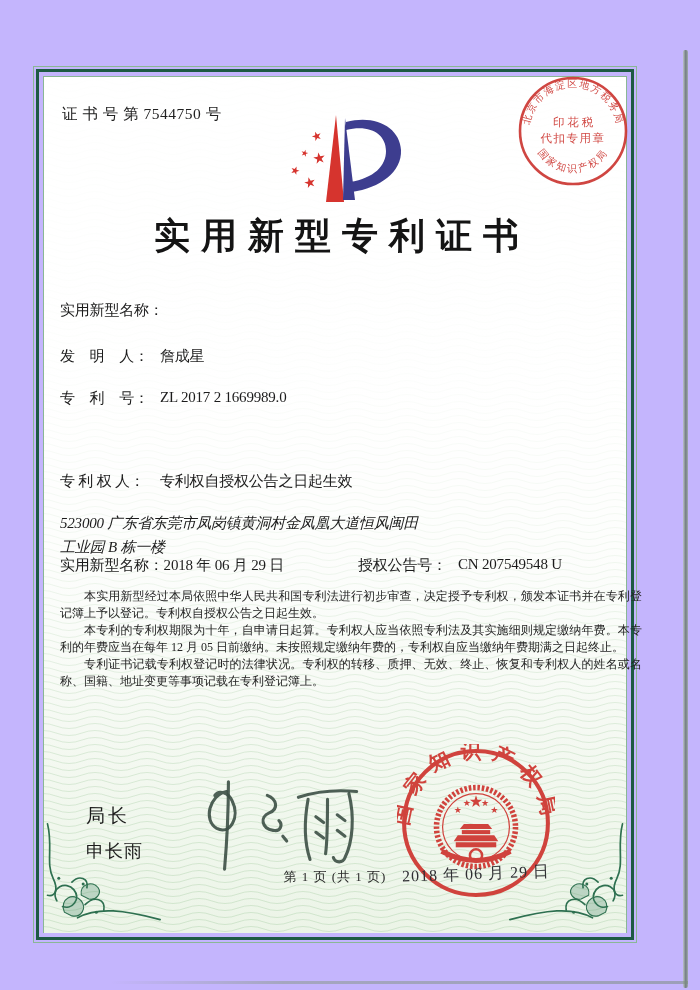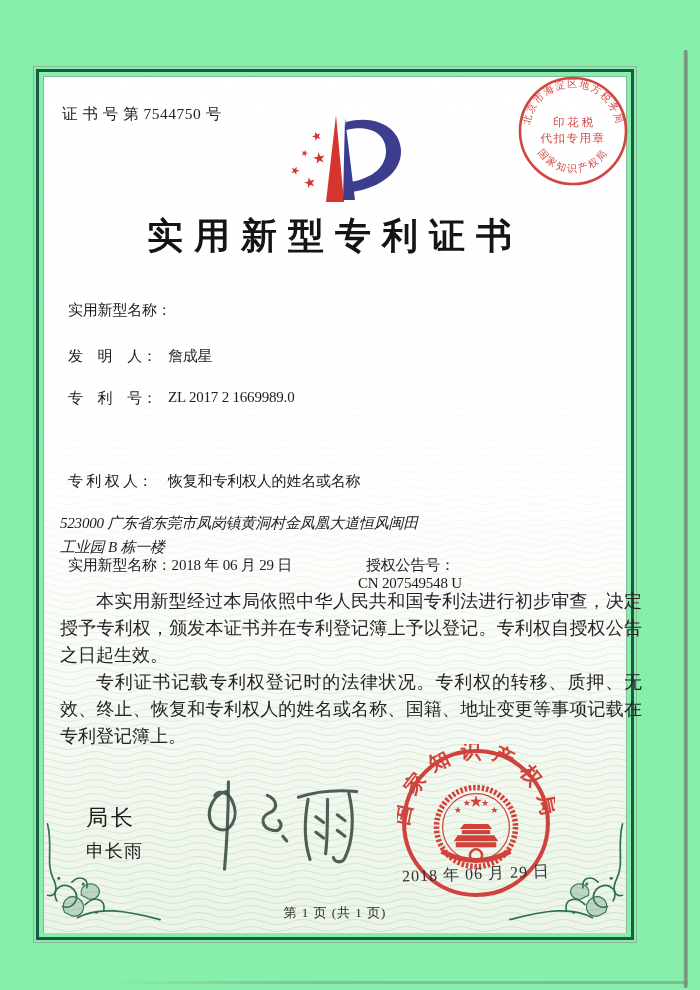--- a/index.html
+++ b/index.html
@@ -1,18 +1,18 @@
 <!DOCTYPE html>
 <html><head>
 <meta charset="utf-8">
 <style>
   html,body{margin:0;padding:0;background:#ffffff;}
   .page{
     position:relative;width:700px;height:990px;overflow:hidden;
-    background:#86efac;
+    background:#c4b5fd;
     font-family:"Liberation Serif","DejaVu Serif",serif;
     color:#1f1f1f;
   }
   
   .edge-right{position:absolute;left:683px;top:50px;width:5px;height:938px;
     background:linear-gradient(90deg,#b9c4ba,#5f6f63 55%,#9aa89d);opacity:.8;border-radius:2px;}
   .edge-bottom{position:absolute;left:110px;top:981px;width:578px;height:3px;
     background:linear-gradient(90deg,rgba(130,145,133,0),#8b9a8e 30%,#7c8d80);opacity:.55;}
   
   .frame{position:absolute;left:33px;top:66px;width:604px;height:877px;
@@ -25,37 +25,37 @@
   .wave-area svg{position:absolute;left:0;top:0;width:100%;height:100%;}
   .wave-area svg path{fill:none;stroke:#a7cfa3;stroke-width:.9;opacity:.55;}
   .wave-fade{position:absolute;left:44px;top:77px;width:582px;height:856px;
     background:linear-gradient(180deg,rgba(255,255,255,.97) 0%,rgba(255,255,255,.93) 35%,
       rgba(255,255,255,.7) 55%,rgba(255,255,255,.25) 78%,rgba(255,255,255,.12) 100%);}
   .cert-no{position:absolute;left:62px;top:104px;font-size:15.5px;letter-spacing:.5px;color:#222;}
   .logo{position:absolute;left:280px;top:110px;width:150px;height:100px;}
   .tax-stamp{position:absolute;left:516px;top:74px;width:114px;height:114px;opacity:.92;}
   .tax-stamp text{fill:#cc3732;font-family:"Liberation Serif","DejaVu Serif",serif;}
   .title{position:absolute;left:33px;top:212px;width:604px;text-align:center;
-    font-size:36px;font-weight:bold;letter-spacing:11px;color:#141414;}
+    font-size:36px;font-weight:bold;letter-spacing:11px;color:#141414;padding-left:7px;}
   .row{position:absolute;left:60px;display:flex;font-size:15px;letter-spacing:-.2px;color:#1c1c1c;white-space:nowrap;}
-  .row .lbl{display:inline-block;min-width:100px;margin-left:8px;}
+  .row .lbl{display:inline-block;min-width:100px;}
   .addr-val{white-space:normal;line-height:24px;font-style:italic;}
-  .grant-right{left:358px;flex-direction:column;}
-  .paras{position:absolute;left:60px;top:588px;width:582px;font-size:18px;line-height:27px;
+  .grant-right{left:358px;}
+  .paras{position:absolute;left:60px;top:588px;width:582px;font-size:12px;line-height:17px;
     text-align:justify;color:#242424;}
   .paras p{margin:0;text-indent:2em;}
-  .signer-title{position:absolute;left:86px;top:803px;font-size:22px;letter-spacing:3px;color:#1c1c1c;}
+  .signer-title{position:absolute;left:86px;top:803px;font-size:19px;letter-spacing:3px;color:#1c1c1c;}
   .signer-name{position:absolute;left:86px;top:839px;font-size:18px;letter-spacing:1px;color:#1c1c1c;}
   .signature{position:absolute;left:188px;top:774px;width:178px;height:102px;}
   .signature path{fill:none;stroke:#3c4f45;stroke-width:3.2;stroke-linecap:round;opacity:.9;}
   .seal{position:absolute;left:397px;top:744px;width:158px;height:158px;opacity:.95;}
   .seal text{fill:#cf3a34;font-family:"Liberation Serif","DejaVu Serif",serif;}
   .seal-date{position:absolute;left:382px;top:864px;width:188px;text-align:center;
     font-size:16px;letter-spacing:1px;color:#2f2f33;transform:rotate(-2deg);}
-  .footer{position:absolute;left:33px;top:904px;width:604px;text-align:center;
+  .footer{position:absolute;left:33px;top:868px;width:604px;text-align:center;
     font-size:13px;letter-spacing:1px;color:#2a2a2a;}
   .ornament{position:absolute;width:122px;height:112px;}
   .ornament svg{width:100%;height:100%;}
   .ornament path{stroke:#2e7050;stroke-width:1.8;fill:none;stroke-linecap:round;}
   .ornament .leaf{fill:rgba(60,128,96,.28);stroke:#2e7050;stroke-width:1.2;}
   .orn-left{left:40px;top:820px;}
   .orn-right{left:508px;top:820px;transform:scaleX(-1);}
 </style>
 </head>
 <body>
@@ -230,36 +230,37 @@
   <div class="row" style="top:347px">
     <span class="lbl">发　明　人：</span>
     <span>詹成星</span>
   </div>
   <div class="row" style="top:389px">
     <span class="lbl">专　利　号：</span>
     <span>ZL 2017 2 1669989.0</span>
   </div>
   <div class="row" style="top:472px">
     <span class="lbl">专 利 权 人：</span>
-    <span>恢复和专利权人的姓名或名称</span>
+    <span>专利权自授权公告之日起生效</span>
   </div>
   <div class="row" style="top:511px">
     <span class="addr-val"><span>523000 广东省东莞市凤岗镇黄洞村金凤凰大道恒风闽田</span><br><span>工业园 B 栋一楼</span></span>
   </div>
   <div class="row" style="top:556px">
     <span class="lbl">实用新型名称：</span>
     <span>2018 年 06 月 29 日</span>
   </div>
   <div class="row grant-right" style="top:556px;left:358px">
     <span class="lbl">授权公告号：</span>
     <span>CN 207549548 U</span>
   </div>
 
   <div class="paras">
     <p>本实用新型经过本局依照中华人民共和国专利法进行初步审查，决定授予专利权，颁发本证书并在专利登记簿上予以登记。专利权自授权公告之日起生效。</p>
+    <p>本专利的专利权期限为十年，自申请日起算。专利权人应当依照专利法及其实施细则规定缴纳年费。本专利的年费应当在每年 12 月 05 日前缴纳。未按照规定缴纳年费的，专利权自应当缴纳年费期满之日起终止。</p>
     <p>专利证书记载专利权登记时的法律状况。专利权的转移、质押、无效、终止、恢复和专利权人的姓名或名称、国籍、地址变更等事项记载在专利登记簿上。</p>
   </div>
 
   <div class="signer-title">局长</div>
   <div class="signer-name">申长雨</div>
   <svg class="signature" viewBox="0 0 180 105">
     <path d="M38,18 C20,22 14,48 28,56 C42,63 52,44 44,28 C40,19 30,16 26,22"></path>
     <path d="M40,8 C40,40 38,75 36,98"></path>
     <path d="M80,22 C90,26 92,36 82,40 C72,44 74,56 86,58 C94,60 96,52 92,48"></path>
     <path d="M96,64 l4,5"></path>

